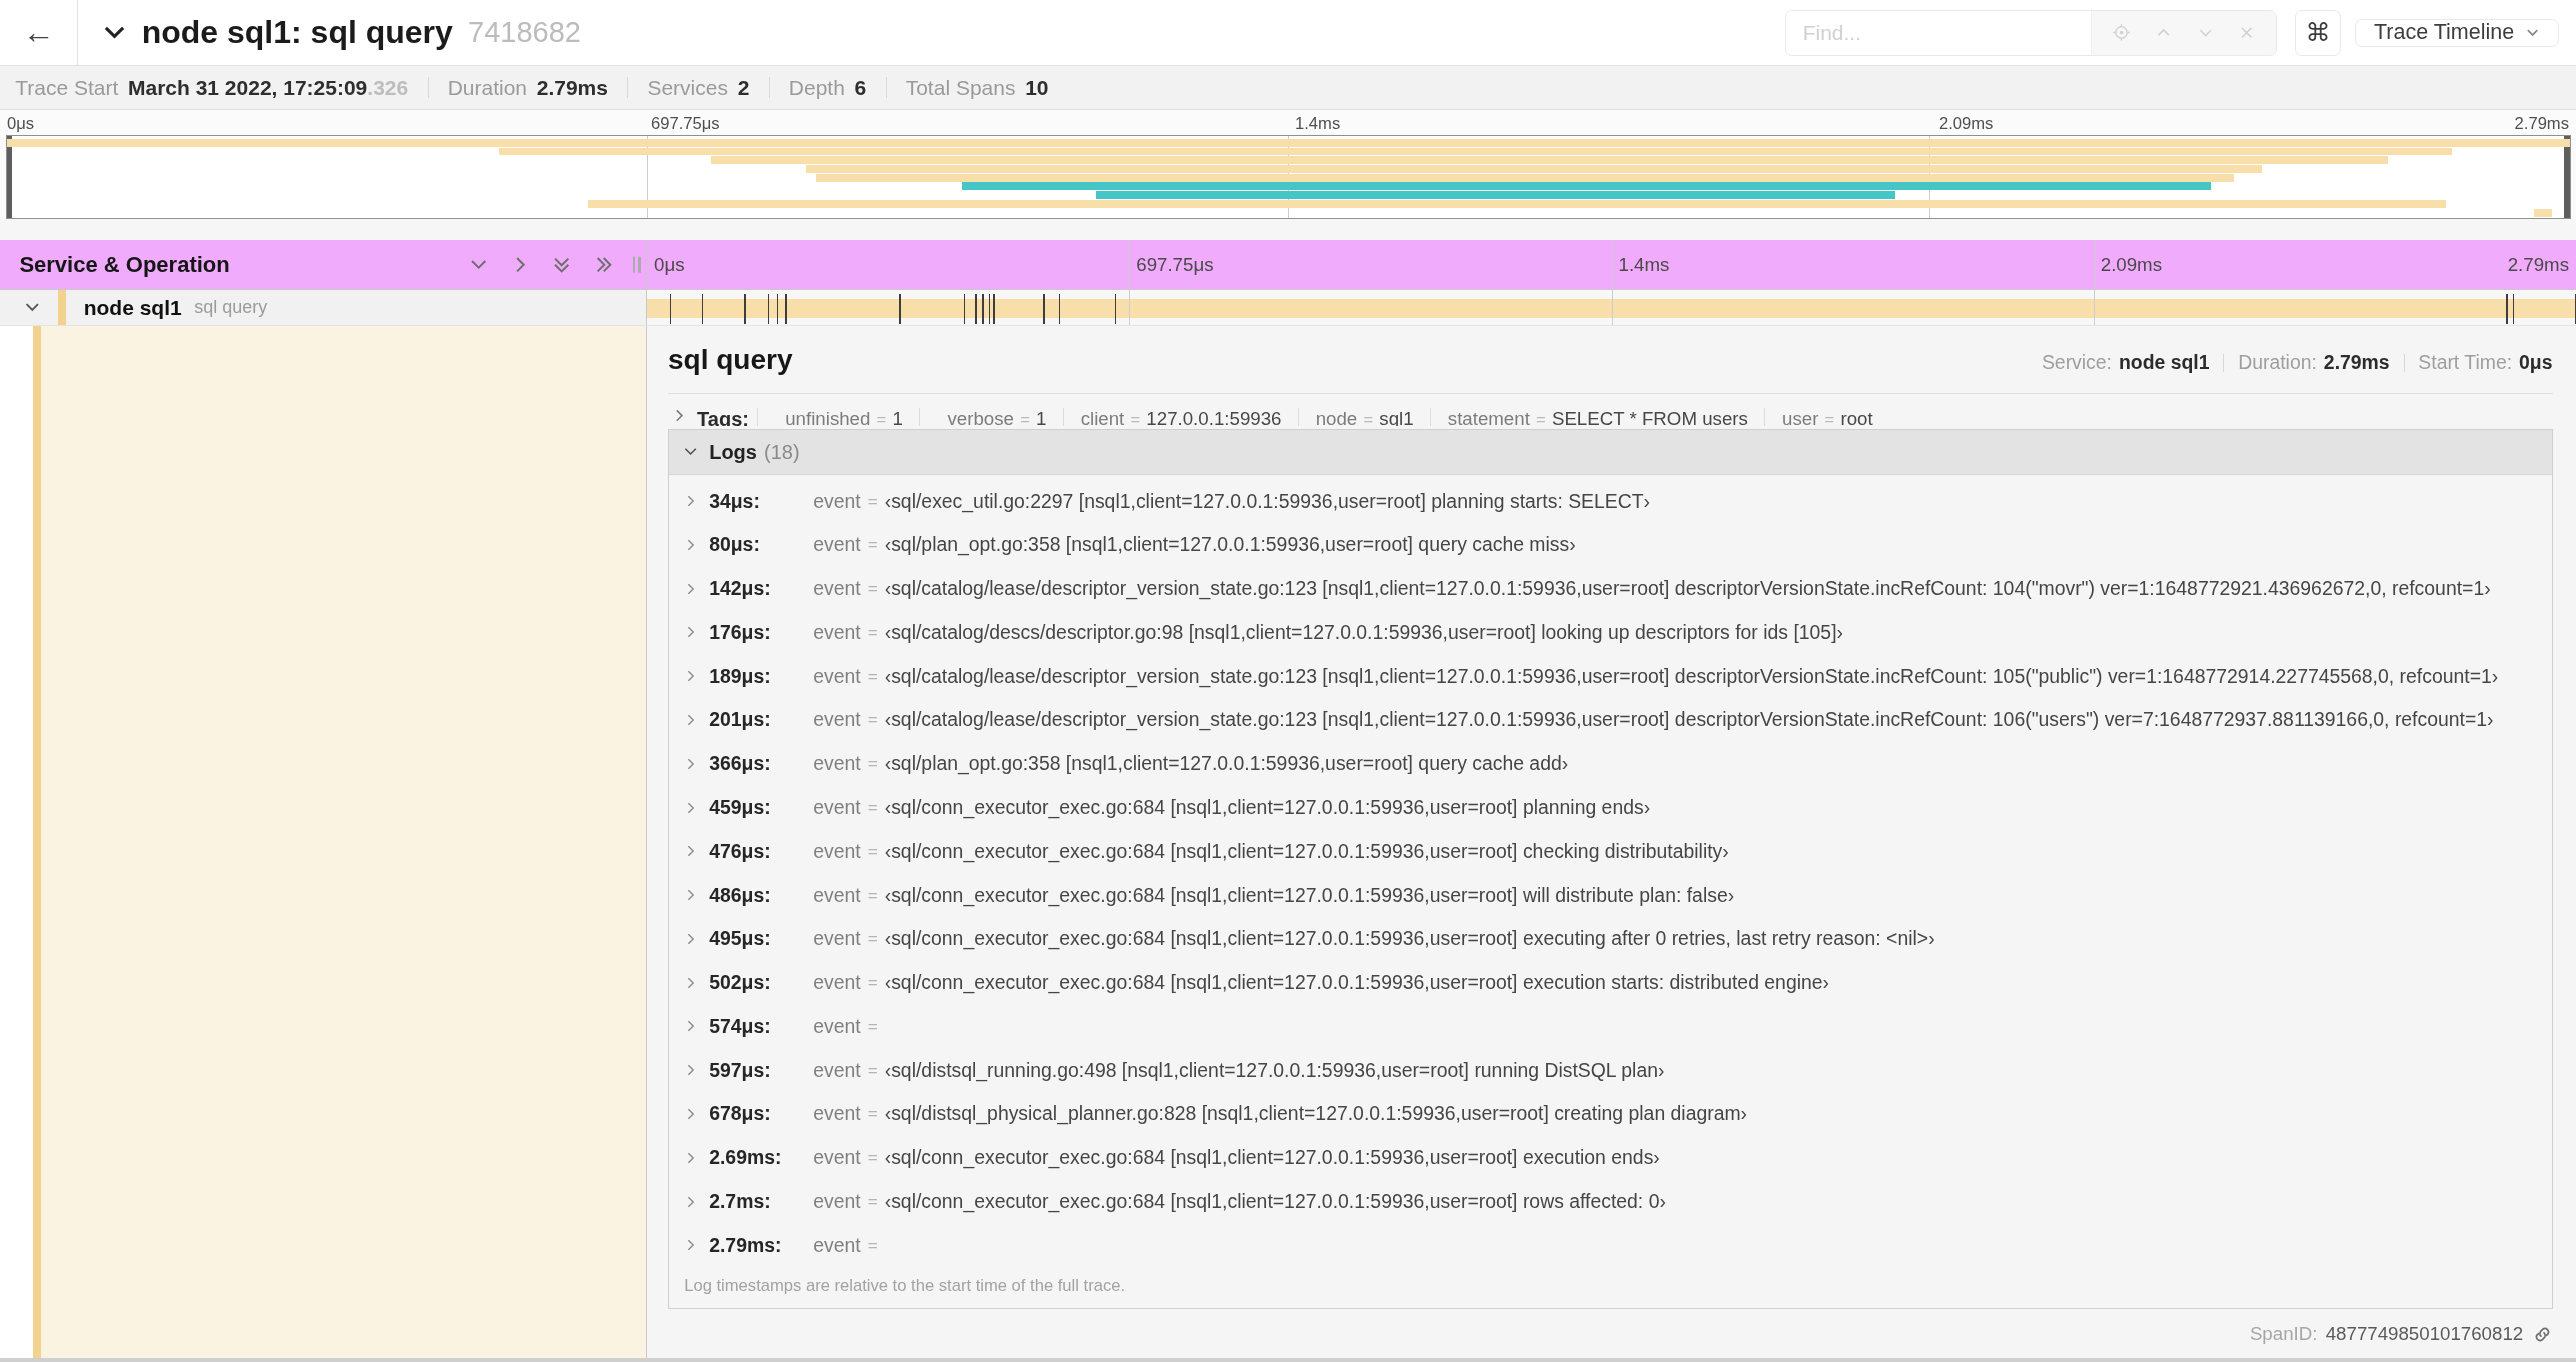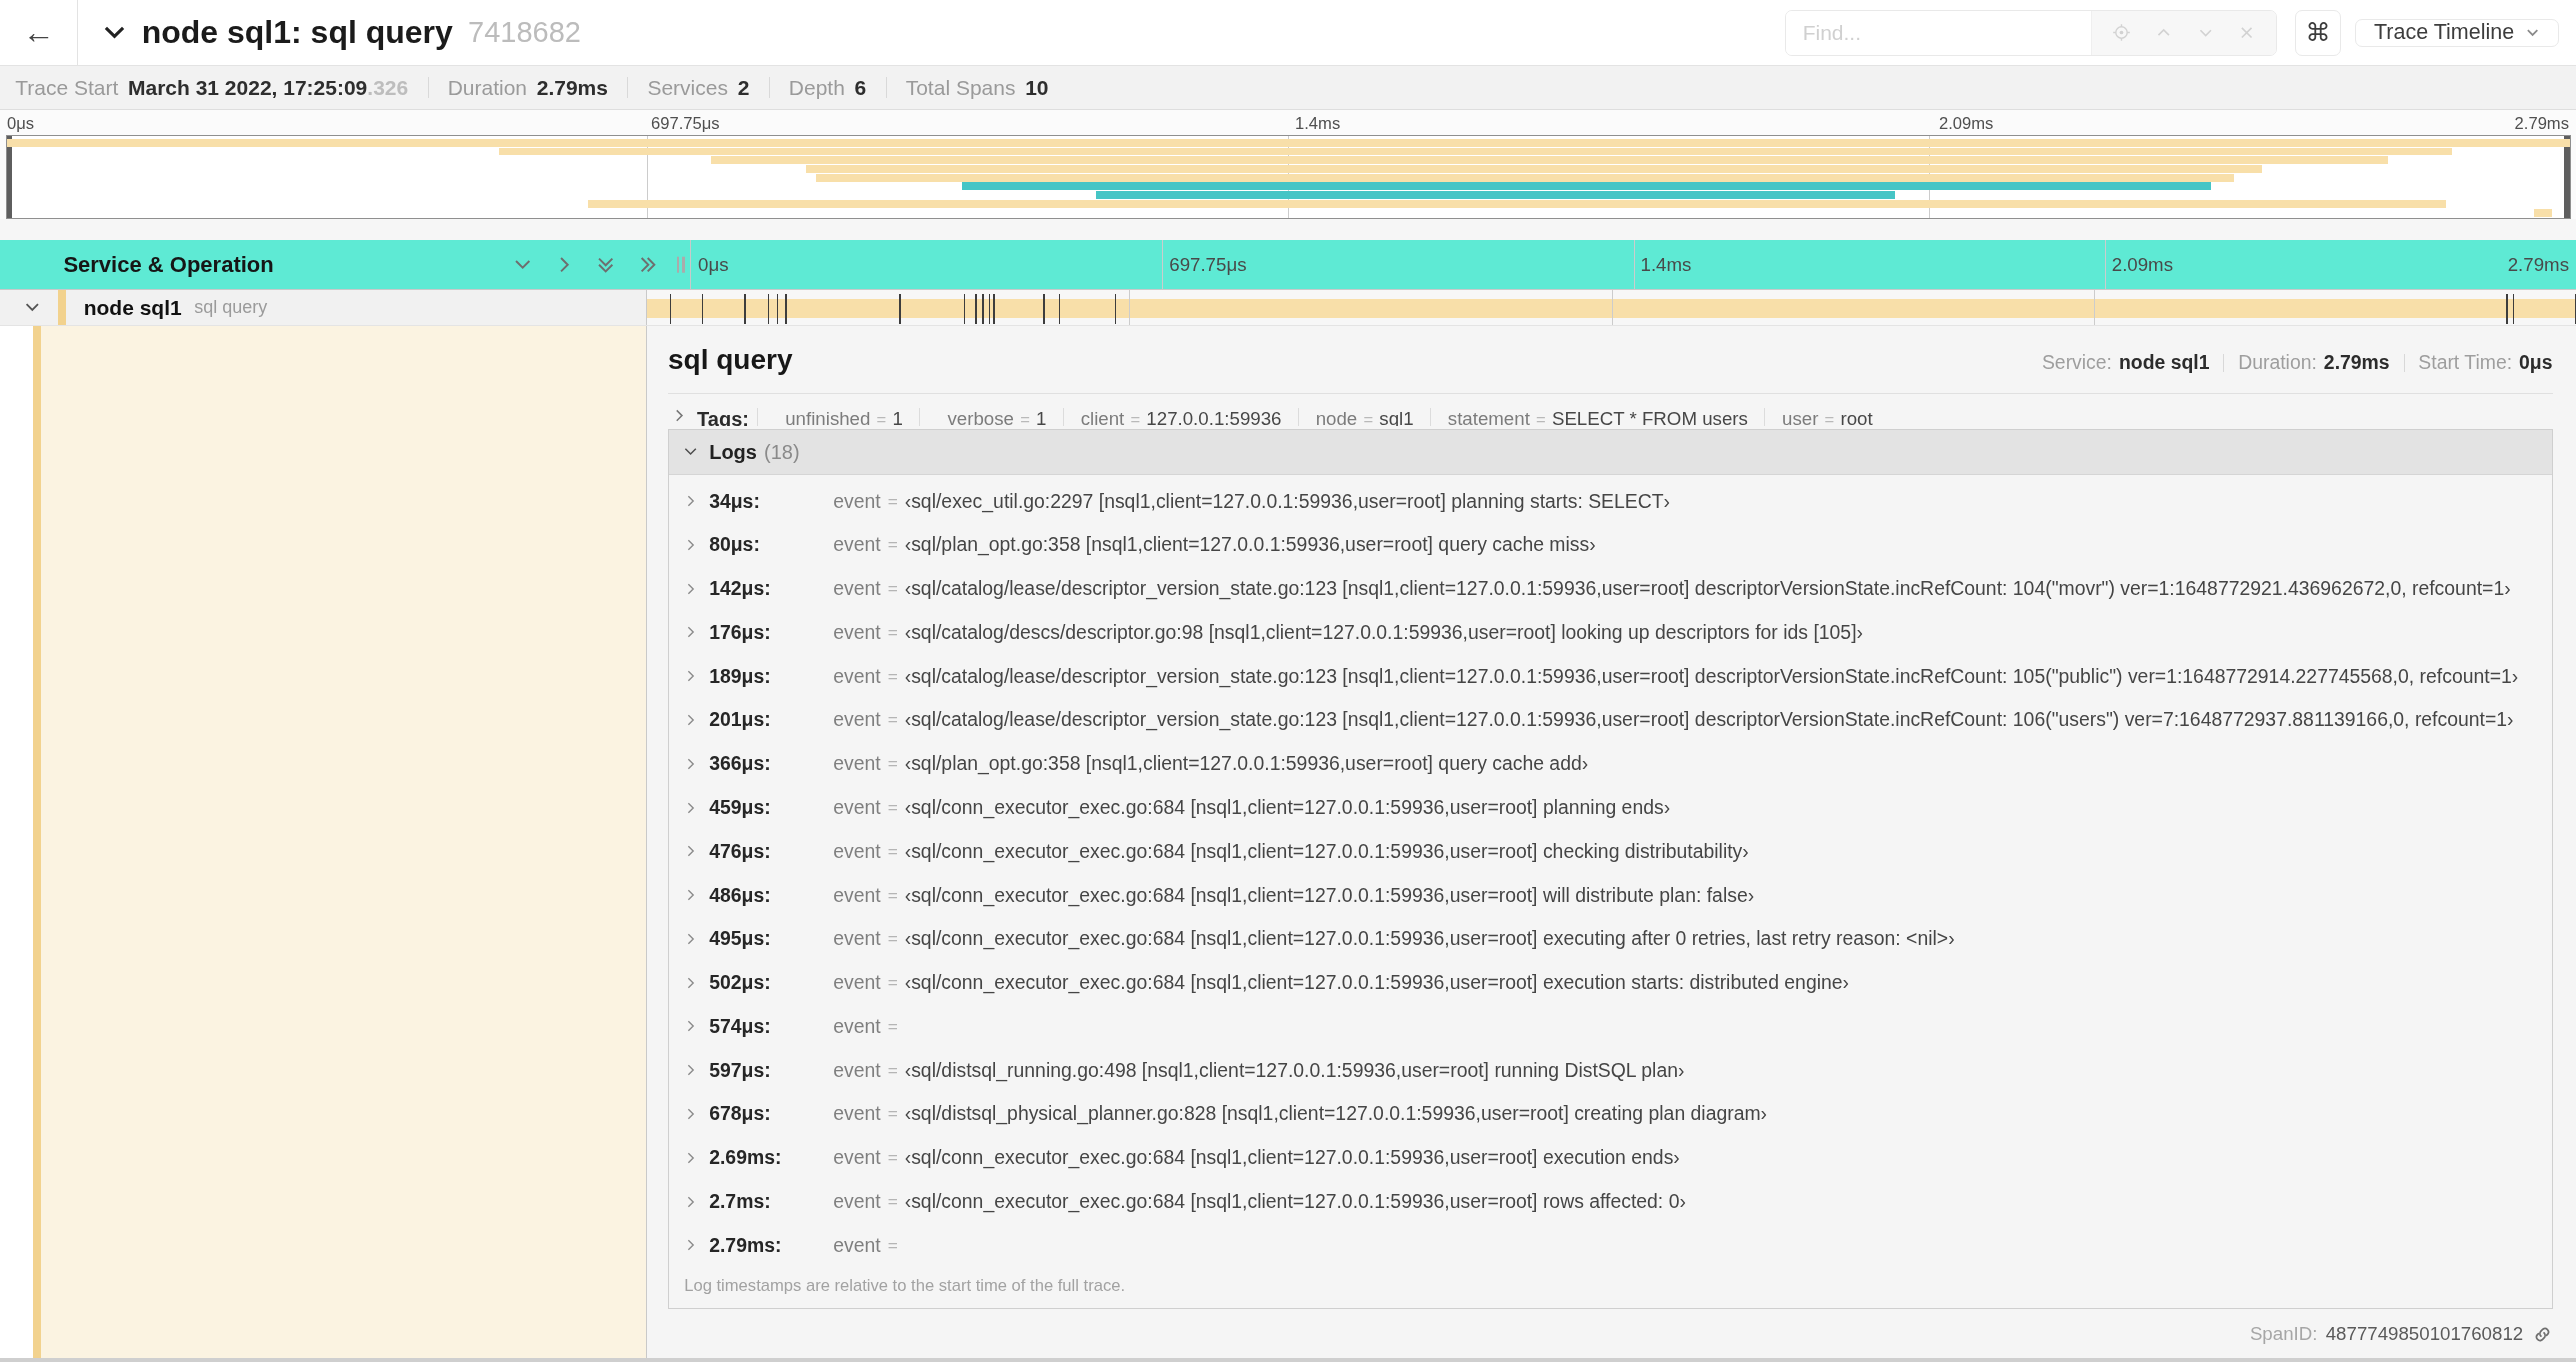--- a/index.html
+++ b/index.html
@@ -44,21 +44,21 @@
   .mm-canvas { position:relative; height:84px; margin:0 5.5px; background:#fff; border:1.4px solid #8f8f8f; cursor:crosshair; }
   .gridline { position:absolute; top:0; bottom:0; width:0.7px; background:#cccccc; }
   .mm-handle { position:absolute; top:0; bottom:0; width:5.5px; background:#5e5e5e; cursor:ew-resize; }
   .mm-span { position:absolute; height:7.6px; }
   .tick-label { position:absolute; top:0; white-space:nowrap; }
 
   
   .section-gap { height:21px; background:#f6f6f6; flex:0 0 auto; }
 
   
-  .tl-header { height:50px; display:flex; background:#5eead4; border-bottom:0.7px solid #c9c9c9; flex:0 0 auto;padding-left:44px; }
+  .tl-header { height:50px; display:flex; background:#f0abfc; border-bottom:0.7px solid #c9c9c9; flex:0 0 auto; }
   .tl-left { width:647px; flex:0 0 auto; display:flex; align-items:center; border-right:1.4px solid #c9c9c9; position:relative; }
   .tl-left-title { font-size:22px; font-weight:bold; color:#161616; margin-left:19.4px; flex:1; }
   .tl-icons { display:flex; align-items:center; gap:22px; color:#6e6e6e; margin-right:33px; }
   .tl-icons .chev { width:19.4px; height:19.4px; cursor:pointer; }
   .col-grip { position:absolute; right:5.5px; top:50%; transform:translateY(-50%); display:flex; gap:3.5px; cursor:col-resize; }
   .col-grip i { display:block; width:2.1px; height:16.6px; background:#ababab; }
   .tl-right { flex:1; position:relative; font-size:18.7px; color:#494949; }
   .tl-right .tick-label { top:50%; transform:translateY(-50%); }
 
   
@@ -95,21 +95,21 @@
   .tag-val { color:#474747; }
   .logs-box { border:0.7px solid #cfcfcf; margin-top:2.8px; }
   .logs-head { background:#e3e3e3; padding:10.4px 14px; display:flex; align-items:center; cursor:pointer; border-bottom:0.7px solid #d5d5d5; }
   .logs-head .chev { width:15.2px; height:15.2px; color:#4d4d4d; }
   .logs-title { font-size:20px; font-weight:bold; color:#222; margin-left:11px; }
   .logs-count { font-size:20px; color:#8a8a8a; margin-left:7px; }
   .logs-rows { padding-top:4.2px; }
   .log-row { display:flex; align-items:center; padding:10.4px 15.2px; white-space:nowrap; overflow:hidden; cursor:pointer; }
   .log-row .chev { width:14px; height:14px; color:#8a8a8a; flex:0 0 auto; }
   .log-time { font-size:19.4px; font-weight:bold; color:#262626; min-width:104px; margin-left:11px; }
-  .log-key { font-size:19.4px; color:#7f7f7f;margin-left:20px; }
+  .log-key { font-size:19.4px; color:#7f7f7f; }
   .log-eq { font-size:17.3px; color:#b5b5b5; margin:0 7px; }
   .log-val { font-size:19.4px; color:#454545; overflow:hidden; text-overflow:ellipsis; }
   .logs-foot { padding:8.3px 15.2px 12.5px; font-size:16.6px; color:#a2a2a2; }
   .spanid-row { margin-top:auto; align-self:flex-end; display:flex; align-items:center; gap:8.3px; font-size:18.7px; padding-top:14px; }
   .spanid-label { color:#a6a6a6; }
   .spanid-value { color:#5a5a5a; }
   .link-icon { width:21px; height:21px; color:#6f6f6f; cursor:pointer; }
   .link-icon svg { width:100%; height:100%; }
 
   .bottom-bar { height:5.5px; background:#cfcfcf; flex:0 0 auto; }

